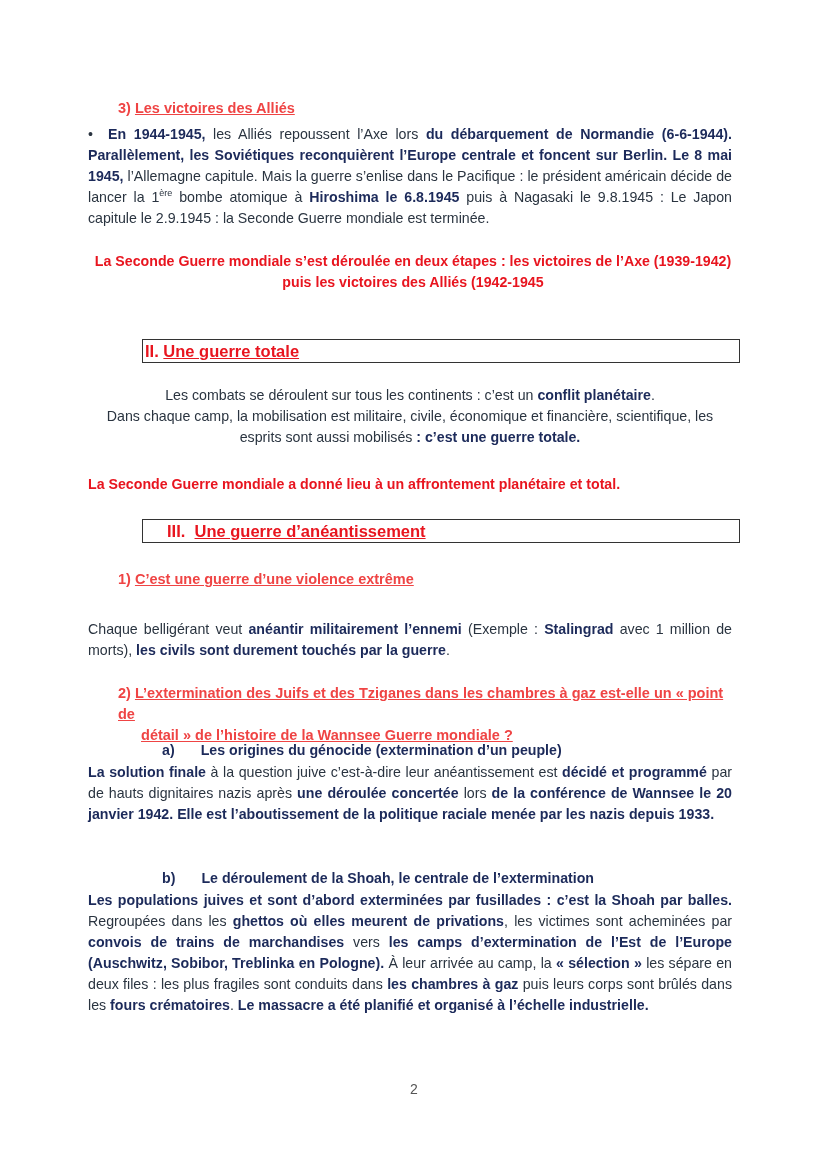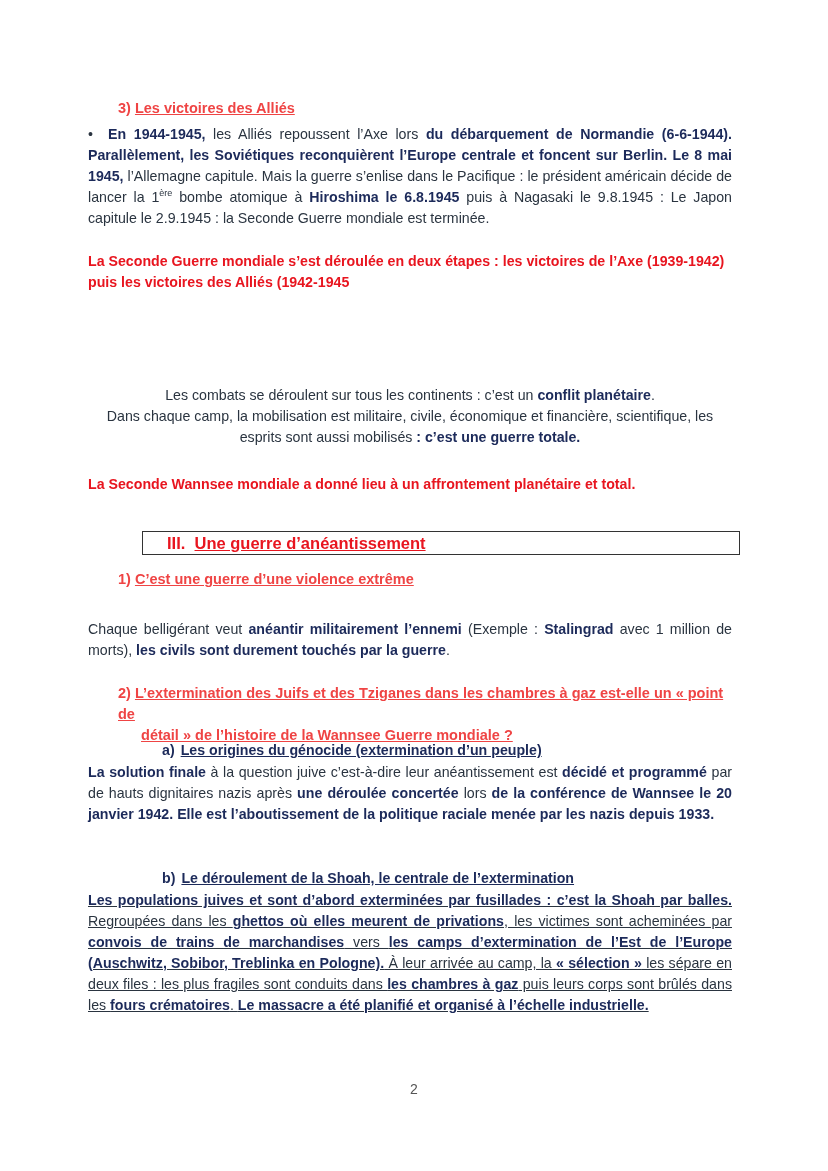--- a/index.html
+++ b/index.html
@@ -64,21 +64,21 @@
     }
     .boxed .u { text-decoration: underline; }
     .navy-head {
       position: absolute;
       left: 162px;
       color: #1c2a5a;
       font-weight: bold;
       font-size: 14.2px;
       line-height: 21px;
     }
-    .navy-head .u { text-decoration: underline; margin-left: 6px; }
+    .navy-head .u { margin-left: 26px; }
     .page-number {
       position: absolute;
       left: 0; width: 828px;
       top: 1081px;
       text-align: center;
       color: #555;
       font-size: 14px;
     }
     sup { font-size: 9px; line-height: 0; }
   </style>
@@ -90,31 +90,35 @@
   <div class="green-head" style="left:118px; top:98px;">
     <span>3)</span>
     <span class="u">Les victoires des Alliés</span>
   </div>
 
   <div class="para" style="top:124px;">
     <span>•</span>&nbsp;
     <b>En 1944-1945,</b><span> les Alliés repoussent l’Axe lors </span><b>du débarquement de Normandie (6-6-1944). Parallèlement, les Soviétiques reconquièrent l’Europe centrale et foncent sur Berlin.   Le 8 mai 1945,</b><span> l’Allemagne capitule. Mais la guerre s’enlise dans le Pacifique : le président américain décide de lancer la 1</span><sup>ère</sup><span> bombe atomique à </span><b>Hiroshima le 6.8.1945</b><span> puis à Nagasaki le 9.8.1945 : Le Japon capitule le 2.9.1945 : la Seconde Guerre mondiale est terminée.</span>
   </div>
 
-  <div class="red-note" style="top:251px;">La Seconde Guerre mondiale s’est déroulée en deux étapes : les victoires de l’Axe (1939-1942) puis les victoires des Alliés (1942-1945</div>
+  <div class="red-note" style="top:251px;text-align:center;">La Seconde Guerre mondiale s’est déroulée en deux étapes : les victoires de l’Axe (1939-1942) puis les victoires des Alliés (1942-1945</div>
 
+  <div class="boxed" style="top:339px;">
+    <span>II.</span>
+    <span class="u">Une guerre totale</span>
+  </div>
 
   <div class="para left" style="top:385px;">
     <span>Les combats se déroulent sur tous les continents : c’est un </span><b>conflit planétaire</b><span>.</span><br>
     <span>Dans chaque camp, la mobilisation est militaire, civile, économique et financière, scientifique, les esprits sont aussi mobilisés </span><b>: c’est une guerre totale.</b>
   </div>
 
-  <div class="red-note" style="top:474px;">La Seconde Wannsee mondiale a donné lieu à un affrontement planétaire et total.</div>
+  <div class="red-note" style="top:474px;">La Seconde Guerre mondiale a donné lieu à un affrontement planétaire et total.</div>
 
-  <div class="boxed" style="top:531px;padding-left:24px;">
+  <div class="boxed" style="top:519px;padding-left:24px;">
     <span>III.</span>&nbsp;
     <span class="u">Une guerre d’anéantissement</span>
   </div>
 
   <div class="green-head" style="left:118px; top:569px;">
     <span>1)</span>
     <span class="u">C’est une guerre d’une violence extrême</span>
   </div>
 
   <div class="para" style="top:619px;">
@@ -134,19 +138,19 @@
   </div>
 
   <div class="para" style="top:762px;">
     <b>La solution finale</b><span> à la question juive c’est-à-dire leur anéantissement est </span><b>décidé et programmé</b><span> par de hauts dignitaires nazis après </span><b>une déroulée concertée</b><span> lors </span><b>de la conférence de Wannsee le 20 janvier 1942. Elle est l’aboutissement de la politique raciale menée par les nazis depuis 1933.</b>
   </div>
 
   <div class="navy-head" style="top:868px;">
     <span>b)</span><span class="u">Le déroulement de la Shoah, le centrale de l’extermination</span>
   </div>
 
-  <div class="para" style="top:890px;text-decoration:underline;">
+  <div class="para" style="top:890px;">
     <b>Les populations juives et sont d’abord exterminées par fusillades : c’est la Shoah par balles.</b><span> Regroupées dans les </span><b>ghettos où elles meurent de privations</b><span>, les victimes sont acheminées par </span><b>convois de trains de marchandises</b><span> vers </span><b>les camps d’extermination de l’Est de l’Europe (Auschwitz, Sobibor, Treblinka en Pologne).</b><span> À leur arrivée au camp, la </span><b>« sélection »</b><span> les sépare en deux files : les plus fragiles sont conduits dans </span><b>les chambres à gaz</b><span> puis leurs corps sont brûlés dans les </span><b>fours crématoires</b><span>. </span><b>Le massacre a été planifié et organisé à l’échelle industrielle.</b>
   </div>
 
   <div class="page-number">2</div>
 
 </div>
 
 </body></html>

